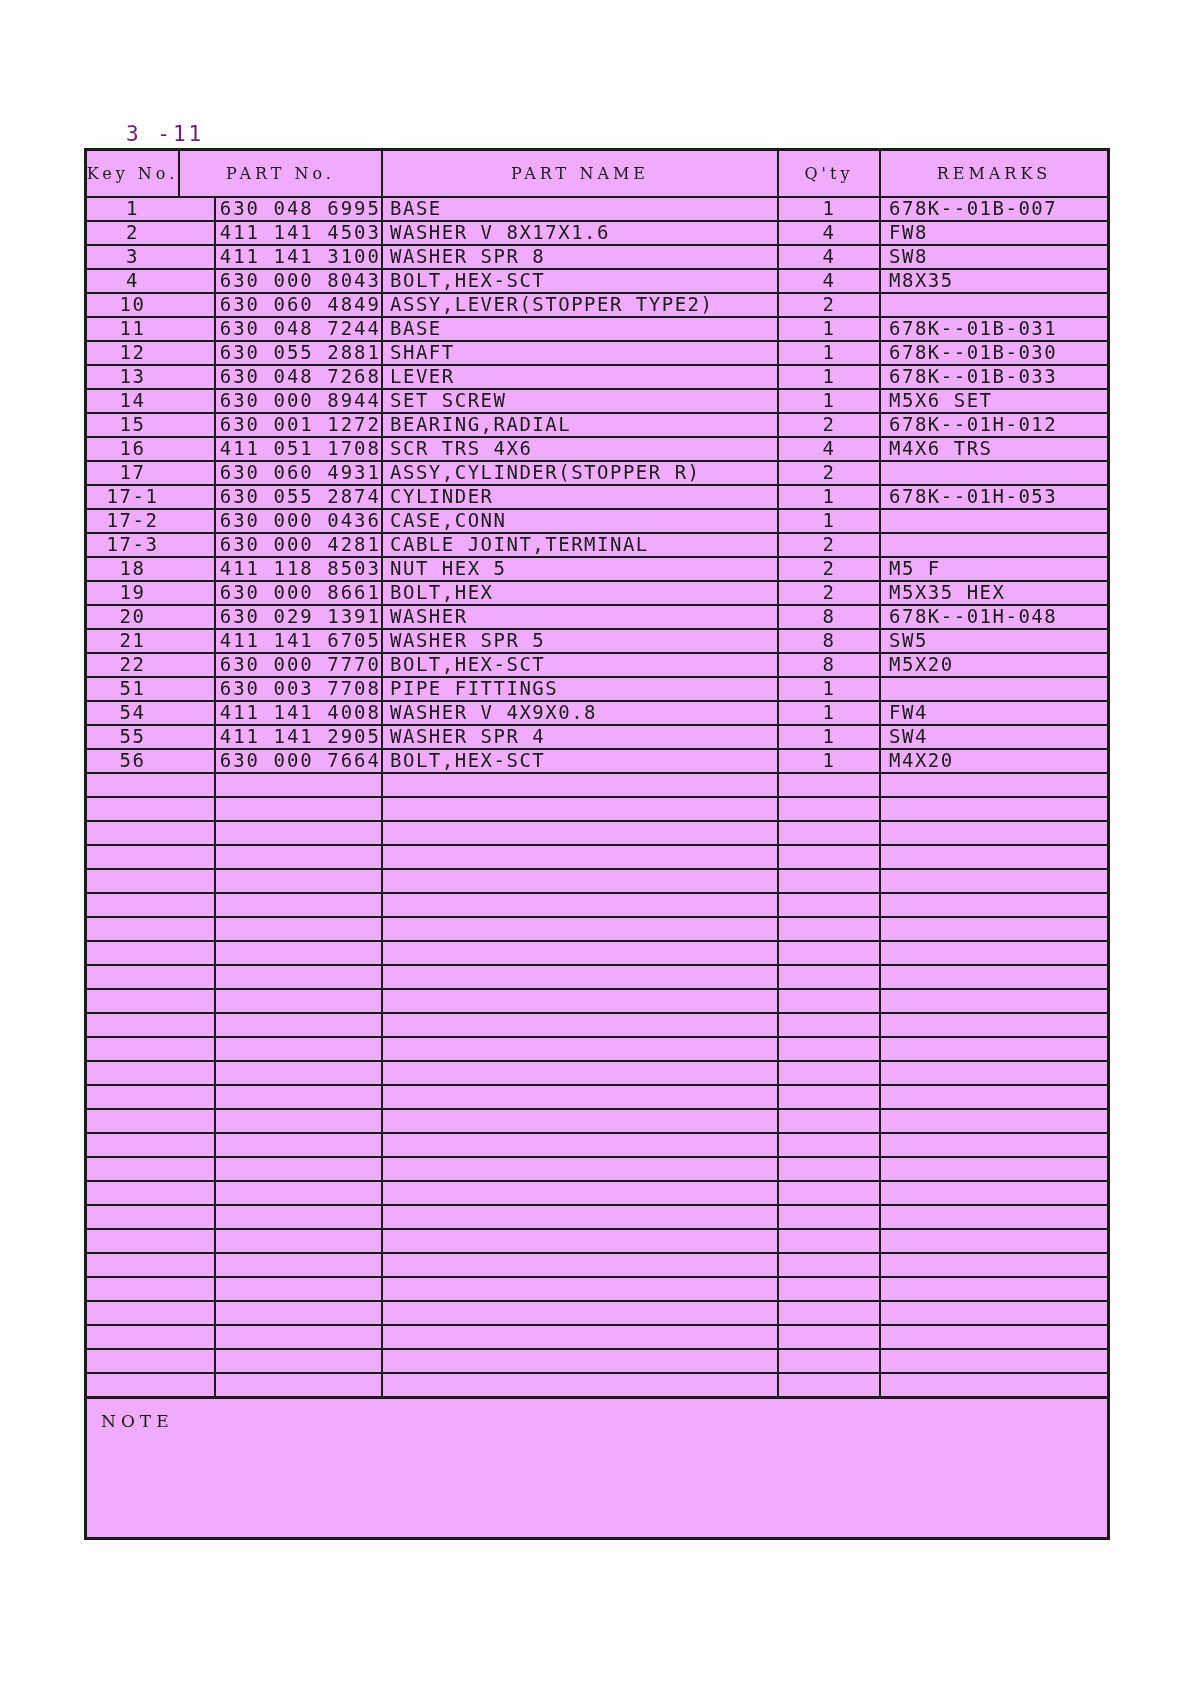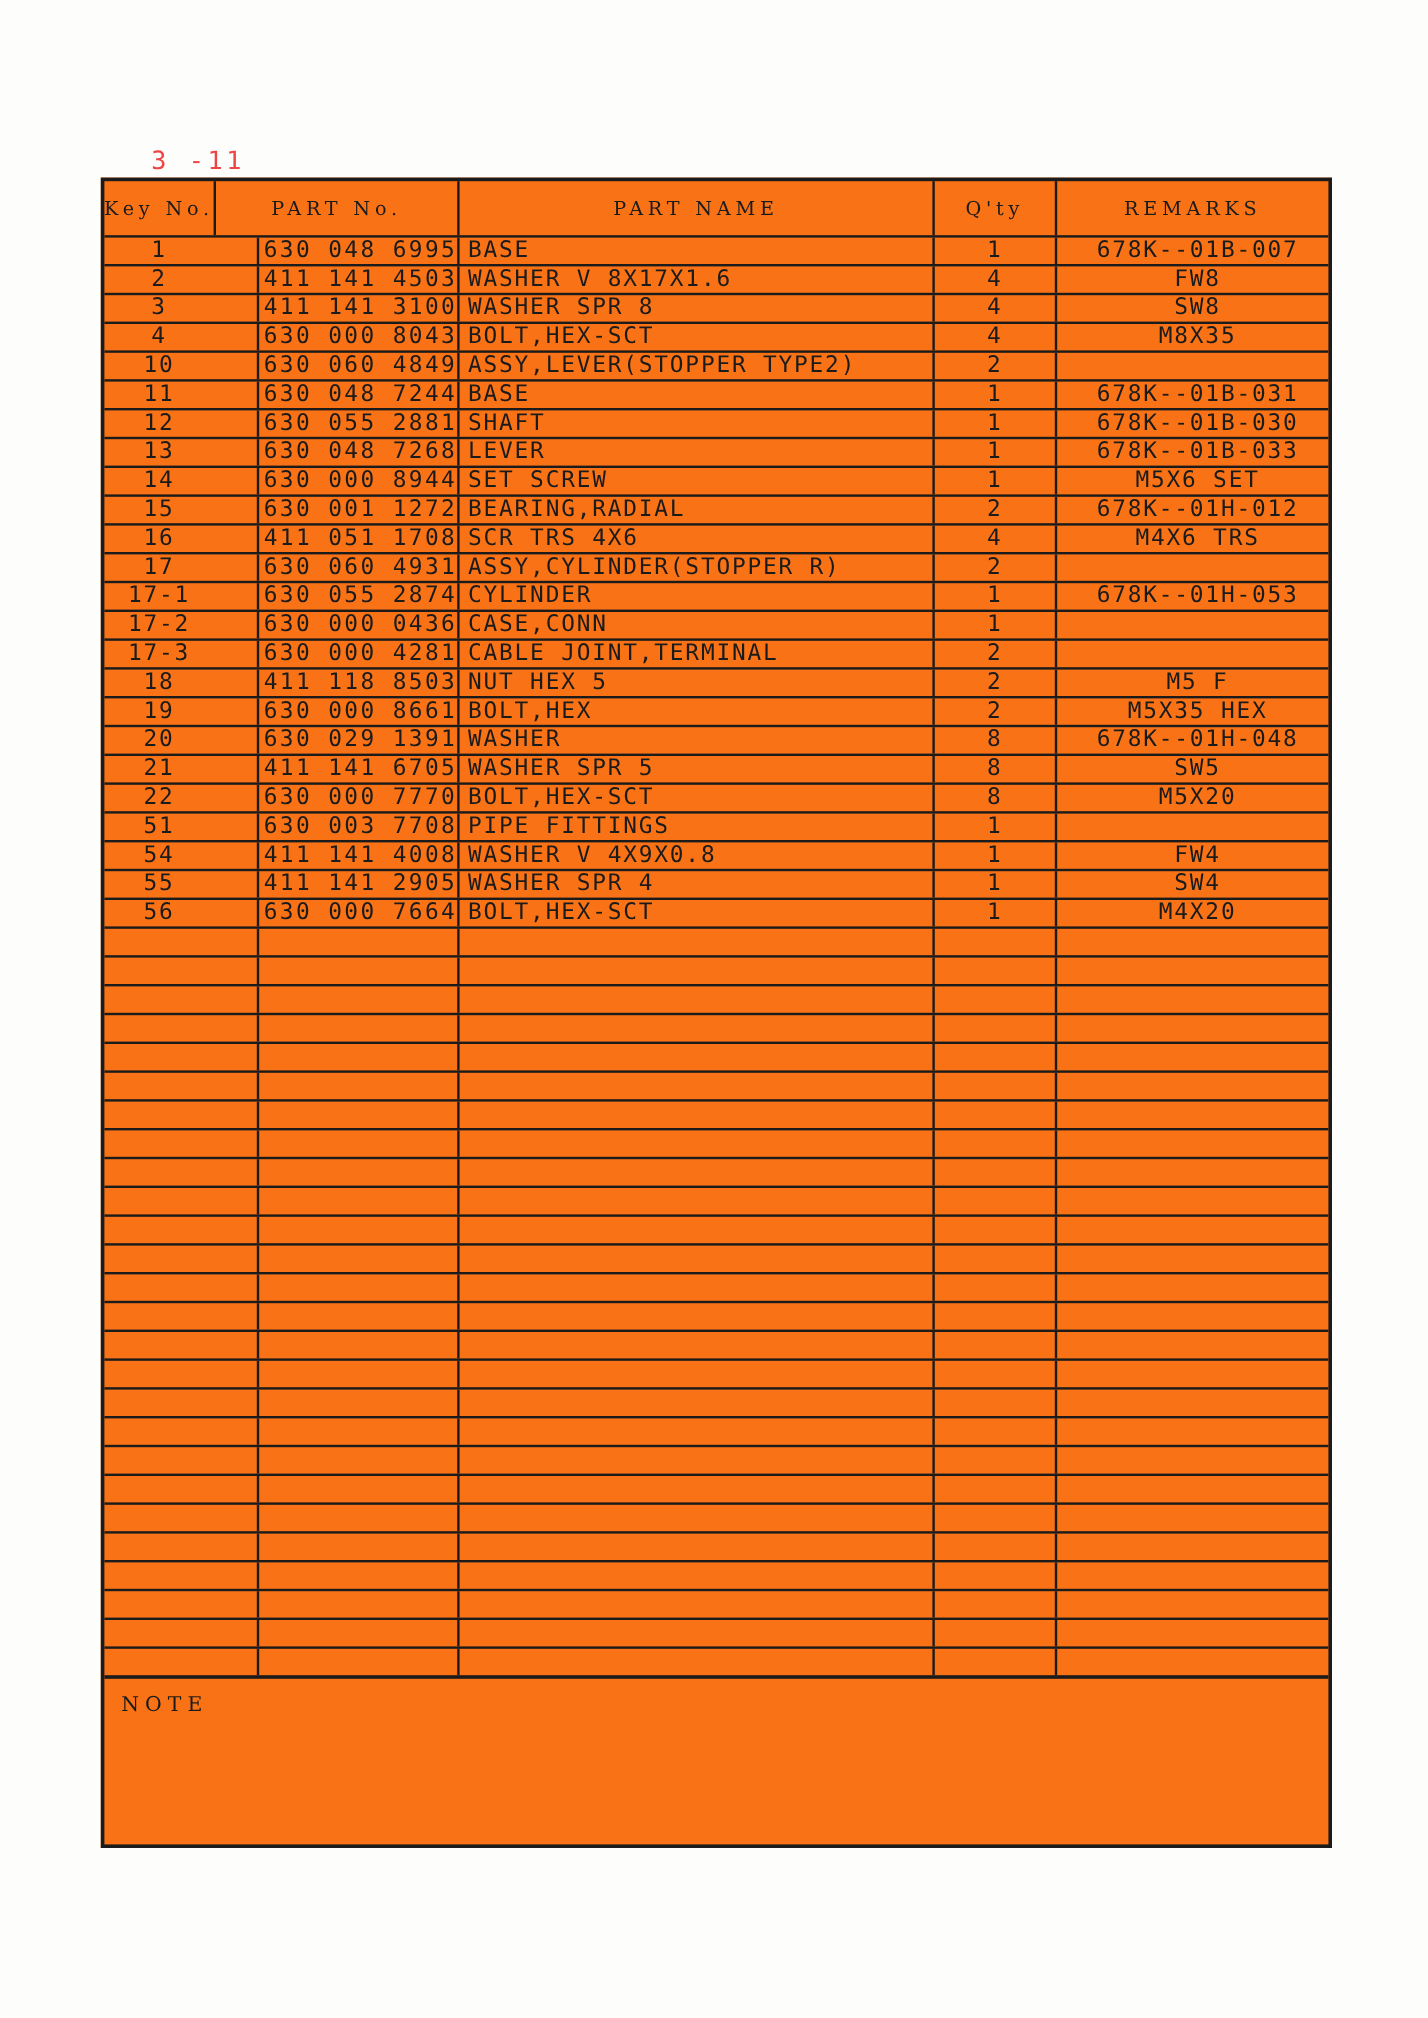--- a/index.html
+++ b/index.html
@@ -14,31 +14,31 @@
     background:#fdfdfc;
     color:#1b1b1b;
     overflow:hidden;
   }
   .page-label{
     position:absolute;
     left:126px;
     top:122px;
     font-size:21px;
     letter-spacing:3px;
-    color:#ef4444;
+    color:#701a75;
   }
   
   .parts-table{
     position:absolute;
     left:84px;
     top:148px;
     width:1026px;
     box-sizing:border-box;
     border:3px solid #1b1b1b;
-    background:#f97316;
+    background:#f0abfc;
   }
   .thead{
     display:grid;
     grid-template-columns:91px 203px 396px 102px 1fr;
     height:45px;
   }
   .hcell{
     box-sizing:border-box;
     border-left:2px solid #1b1b1b;
     display:flex;
@@ -64,21 +64,21 @@
     font-size:19px;
     line-height:21px;
     letter-spacing:1.5px;
     white-space:nowrap;
     overflow:hidden;
   }
   .cell:first-child{border-left:none;}
   .c-key,.c-qty{text-align:center;}
   .c-part{text-align:right;letter-spacing:2px;margin-left:36px;}
   .c-name{padding-left:7px;}
-  .c-rem{padding-left:8px;text-align:center;}
+  .c-rem{padding-left:8px;}
   
   .note-box{
     box-sizing:border-box;
     border-top:3px solid #1b1b1b;
     height:141px;
     padding:12px 0 16px 14px;
   }
   .note-label{
     font-family:"DejaVu Serif", serif;
     font-size:17px;

